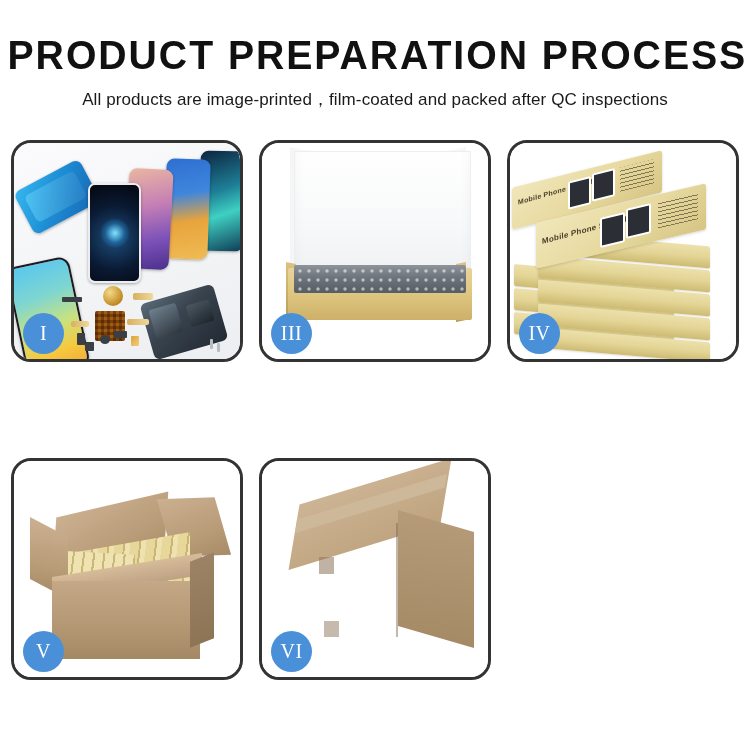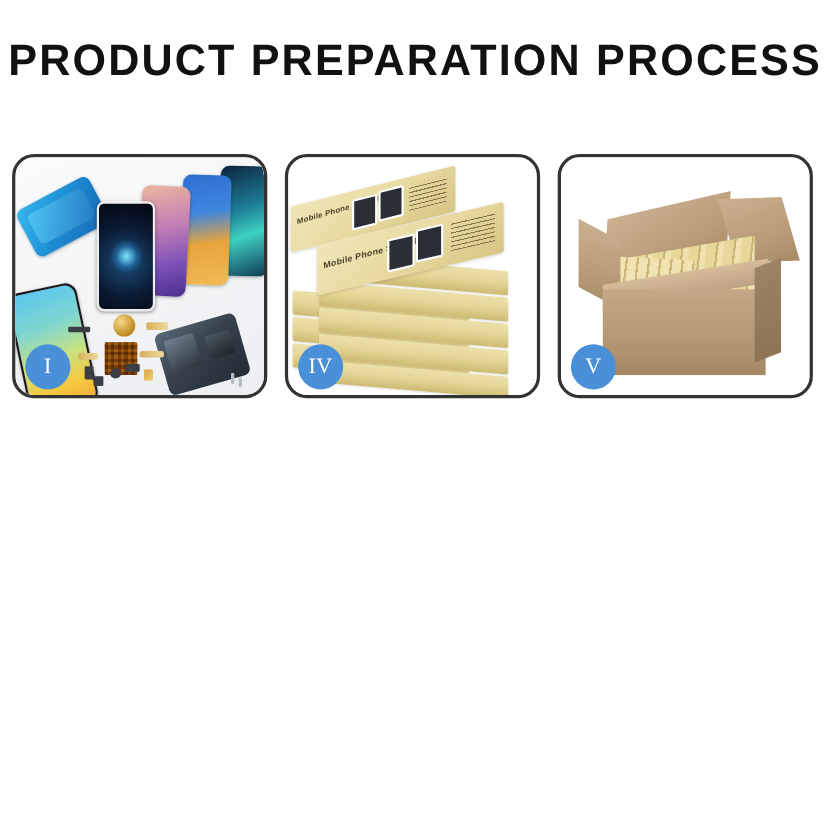--- a/index.html
+++ b/index.html
@@ -338,20 +338,21 @@
   .c6-tab2 { position:absolute; left:62px; top:160px; width:15px; height:16px;
     background: rgba(140,117,88,.50); }
   .c6-seam { position:absolute; left:134px; top:62px; width:2px; height:114px;
     background: rgba(120,100,74,.45); }
 </style>
 </head>
 <body>
 
 <div class="header">
   <h1 class="title">PRODUCT PREPARATION PROCESS</h1>
+  <p class="subtitle">All products are image-printed，film-coated and packed after QC inspections</p>
 </div>
 
 <div class="grid">
 
   <div class="panel">
     <div class="panel-inner">
       <div class="p1-bg"></div>
       <div class="phone ph-f"></div>
       <div class="phone ph-e"></div>
       <div class="phone ph-d"></div>
@@ -370,20 +371,33 @@
       <div class="part" style="left:100px; top:188px; width:13px; height:7px;"></div>
       <div class="part gold" style="left:117px; top:193px; width:8px; height:10px;"></div>
       <div class="part" style="left:71px; top:199px; width:9px; height:9px;"></div>
       <div class="part" style="left:196px; top:196px; width:3px; height:10px; background:#b9bdc2;"></div>
       <div class="part" style="left:203px; top:200px; width:3px; height:9px; background:#b9bdc2;"></div>
       <div class="badge">I</div>
     </div>
   </div>
 
 
+  <div class="panel">
+    <div class="panel-inner">
+      <div class="p3-bg"></div>
+      <div class="lid-left"></div>
+      <div class="lid-right"></div>
+      <div class="foam-back"></div>
+      <div class="box3-lipL"></div>
+      <div class="box3-lipR"></div>
+      <div class="box3-body"></div>
+      <div class="box3-inner"></div>
+      <div class="badge">III</div>
+    </div>
+  </div>
 
   <div class="panel">
     <div class="panel-inner">
       <div class="p4-bg"></div>
       <div class="stack">
         <div class="kbox" style="left:4px; top:128px; width:160px; height:22px; transform:skewY(5deg);"></div>
         <div class="kbox" style="left:4px; top:152px; width:160px; height:22px; transform:skewY(5deg);"></div>
         <div class="kbox" style="left:4px; top:176px; width:160px; height:22px; transform:skewY(5deg);"></div>
         <div class="kbox" style="left:28px; top:96px; width:172px; height:22px; transform:skewY(5deg);"></div>
         <div class="kbox" style="left:28px; top:120px; width:172px; height:22px; transform:skewY(5deg);"></div>
@@ -417,14 +431,27 @@
       <div class="goods"></div>
       <div class="goods2"></div>
       <div class="flap flap-left"></div>
       <div class="carton-top-edge"></div>
       <div class="carton-front"></div>
       <div class="carton-side"></div>
       <div class="badge">V</div>
     </div>
   </div>
 
+  <div class="panel">
+    <div class="panel-inner">
+      <div class="p6-bg"></div>
+      <div class="c6-top"></div>
+      <div class="c6-tape"></div>
+      <div class="c6-right"></div>
+      <div class="c6-front"></div>
+      <div class="c6-seam"></div>
+      <div class="c6-tab1"></div>
+      <div class="c6-tab2"></div>
+      <div class="badge">VI</div>
+    </div>
+  </div>
 
 </div>
 
 </body></html>

